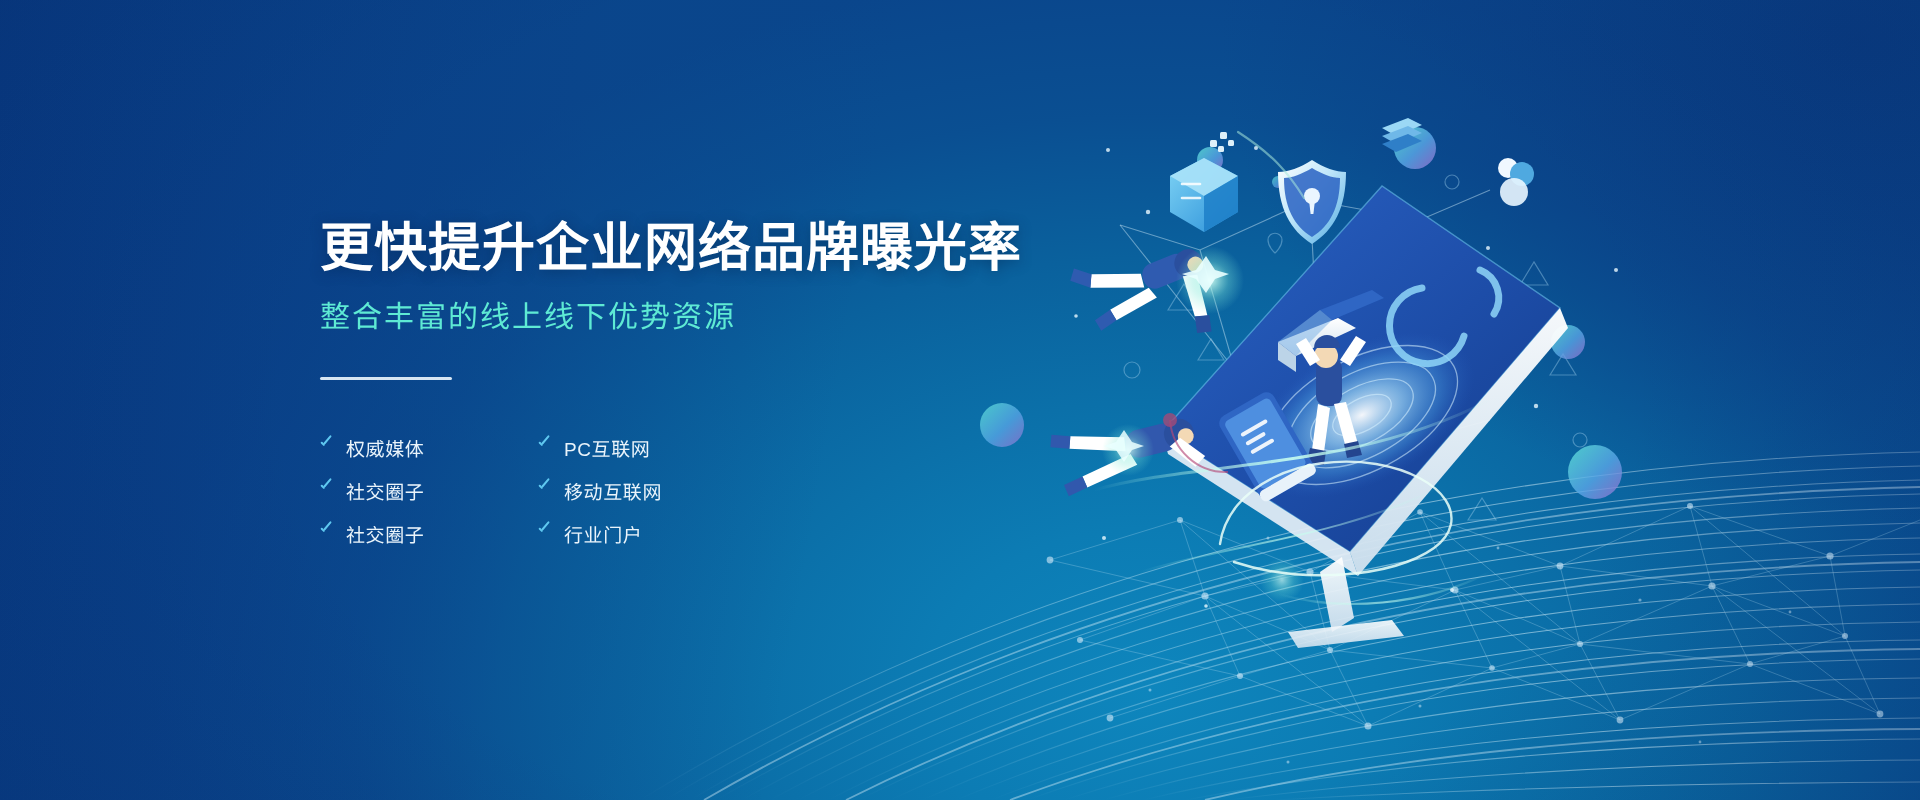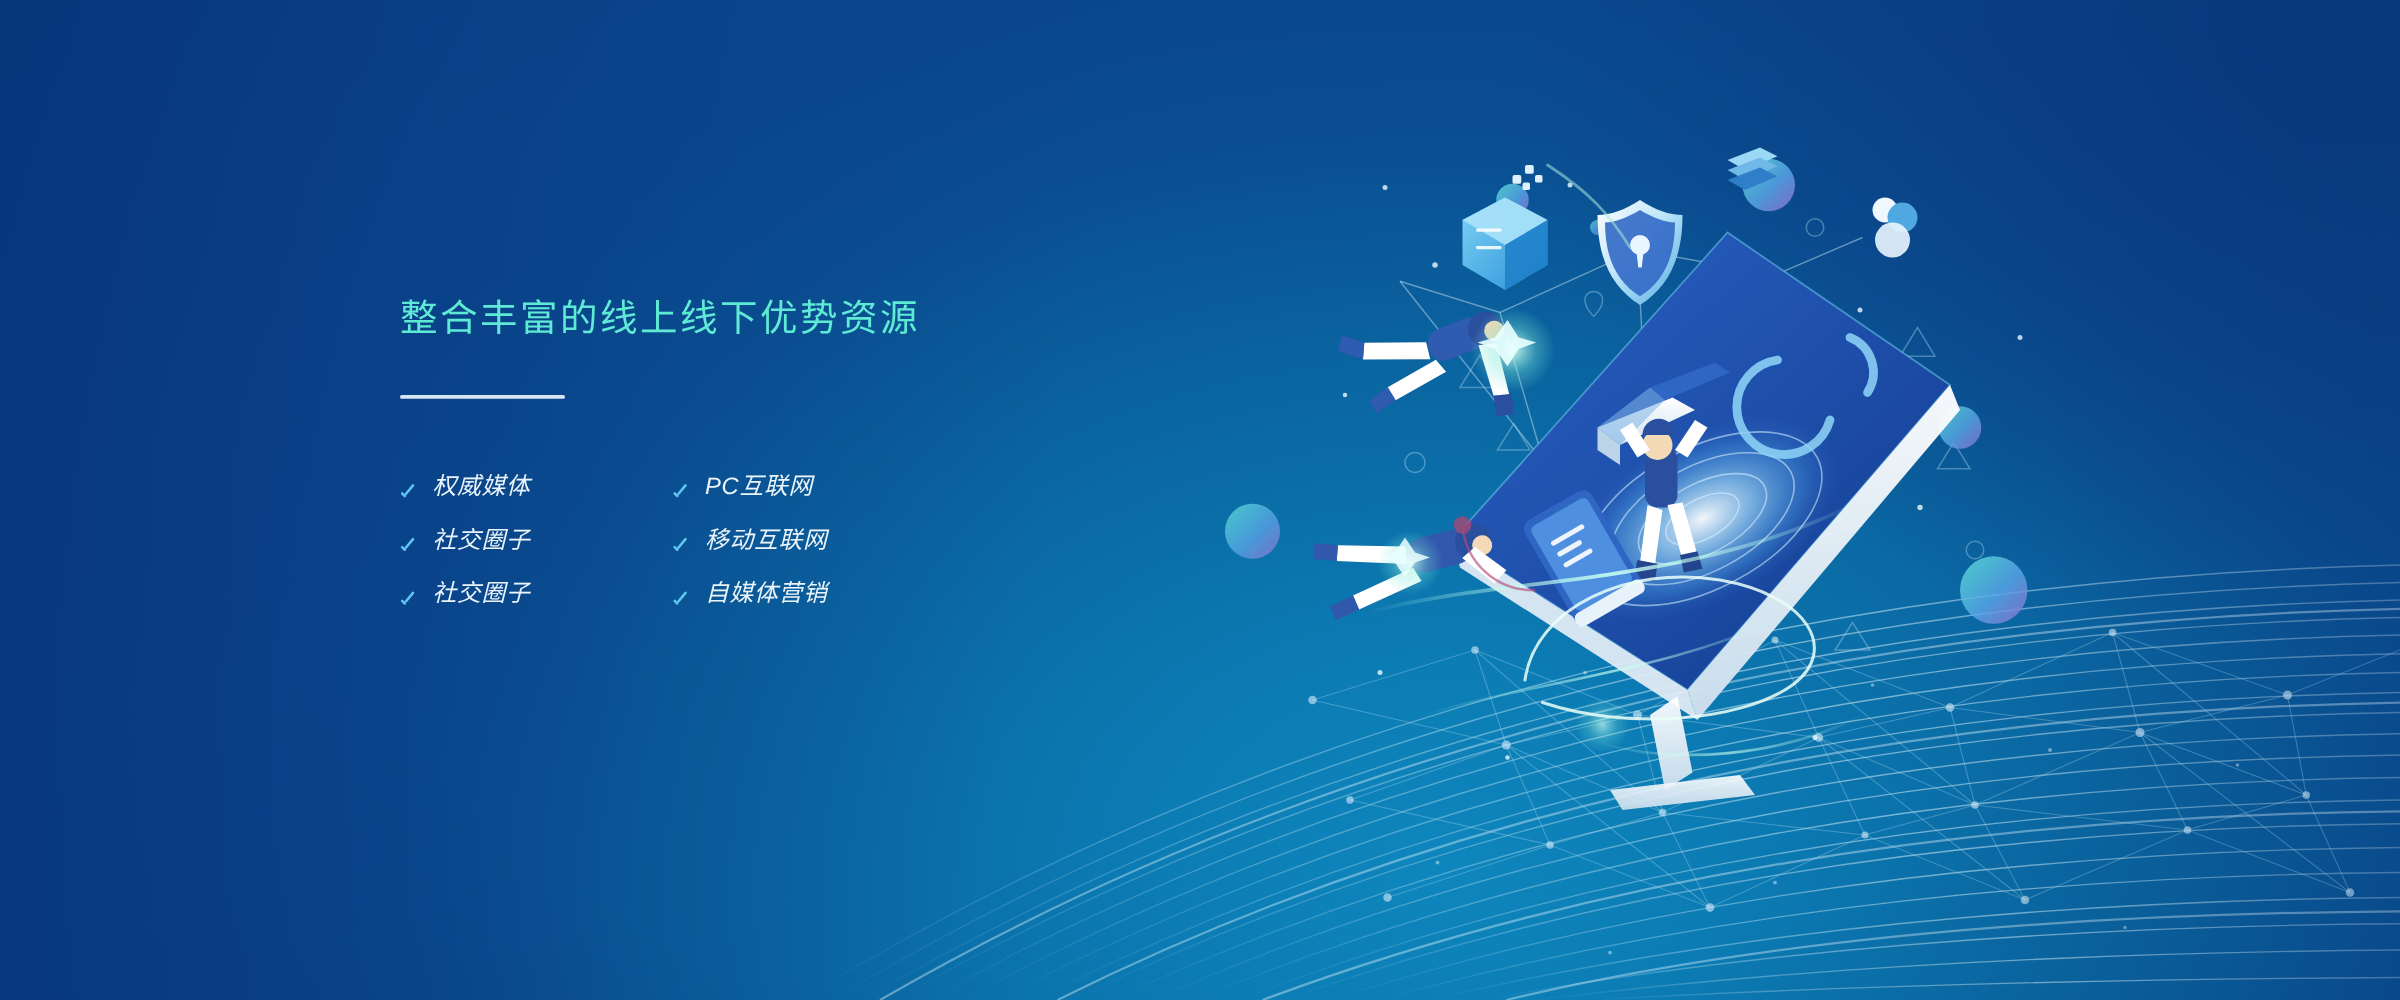--- a/index.html
+++ b/index.html
@@ -95,23 +95,22 @@
   .feature-grid {
     margin-top:46px;
     display:grid;
     grid-template-columns:218px 240px;
     grid-auto-rows:43px;
     align-items:center;
     row-gap:0;
   }
   .feature-item {
     display:flex;
-    align-items:flex-end;
+    align-items:flex-start;
     gap:11px;
-    font-style:italic;
   }
   .check-icon {
     display:inline-block;
     width:15px; height:15px;
     position:relative;
     flex:none;
   }
   .check-icon::before {
     content:"";
     position:absolute;
@@ -464,20 +463,21 @@
         <circle cx="84" cy="418" r="2"></circle>
           <circle cx="186" cy="486" r="1.8"></circle>
         <circle cx="432" cy="470" r="2"></circle>
           <circle cx="596" cy="150" r="2"></circle>
       </g>
     </svg>
   </div>
 
   <div class="copy">
 
+    <h1 class="headline">更快提升企业网络品牌曝光率</h1>
 
     <h2 class="subheadline">整合丰富的线上线下优势资源</h2>
 
     <div class="divider"></div>
 
     <div class="feature-grid">
 
       <div class="feature-item">
         <span class="check-icon"></span>
         <span class="feature-label">权威媒体</span>
@@ -498,19 +498,19 @@
         <span class="feature-label">移动互联网</span>
       </div>
 
       <div class="feature-item">
         <span class="check-icon"></span>
         <span class="feature-label">社交圈子</span>
       </div>
 
       <div class="feature-item">
         <span class="check-icon"></span>
-        <span class="feature-label">自媒体营销</span>
+        <span class="feature-label">行业门户</span>
       </div>
 
     </div>
   </div>
 
 </div>
 
 </body></html>

